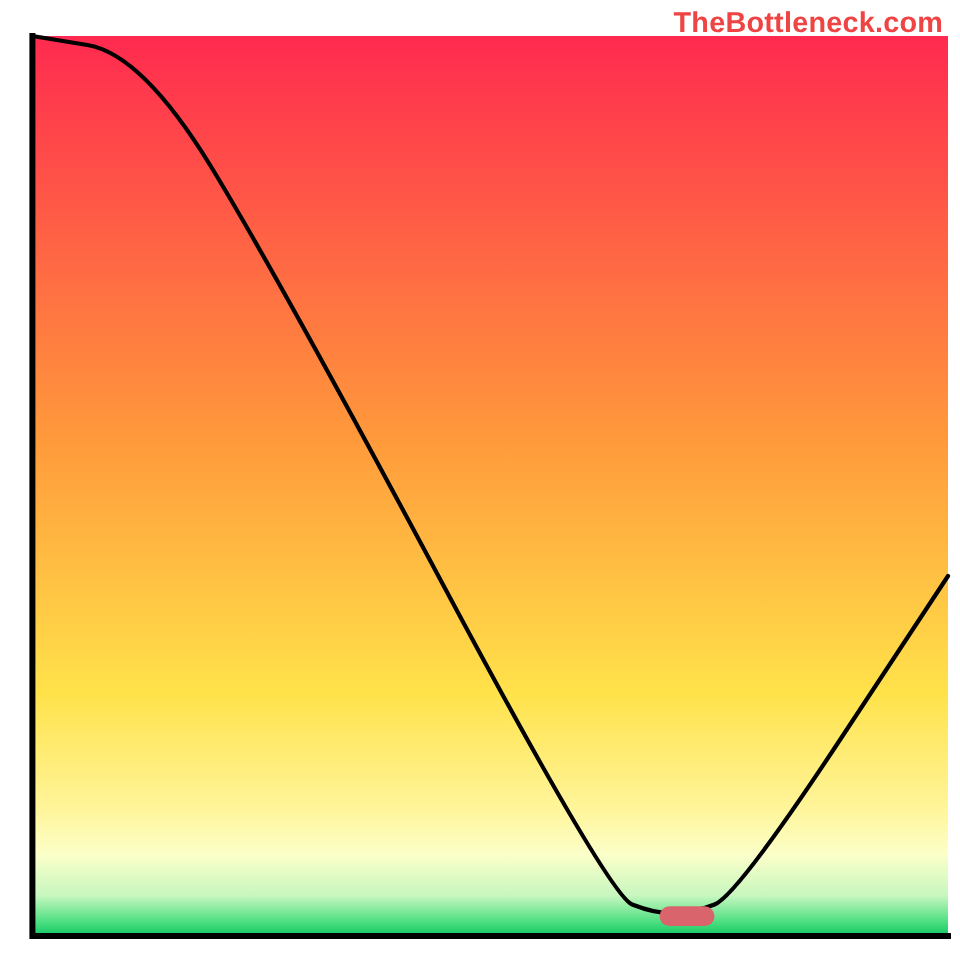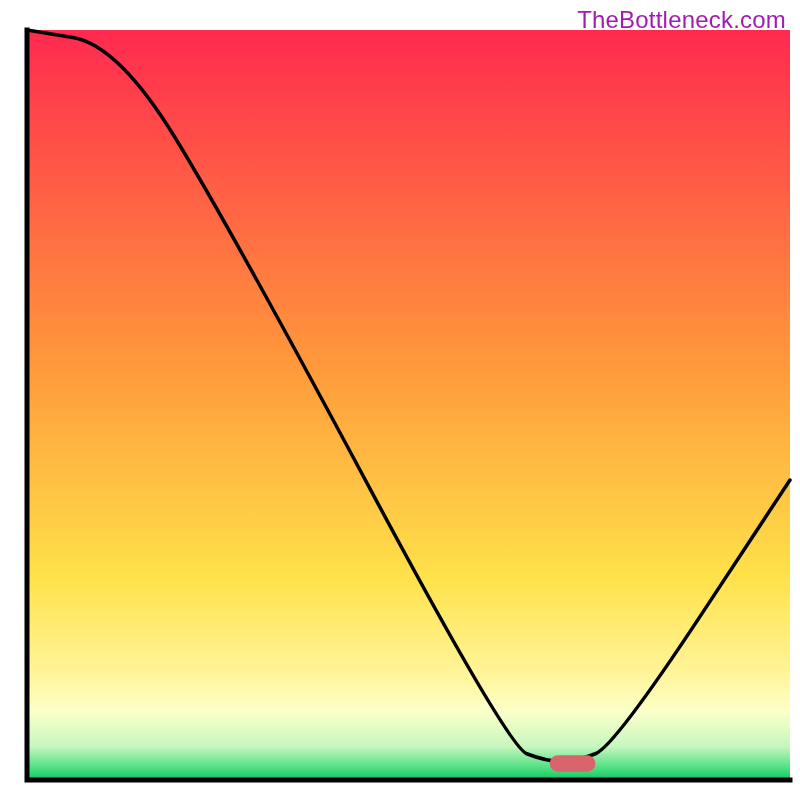--- a/index.html
+++ b/index.html
@@ -14,22 +14,22 @@
   .container {
     position: relative;
     width: 800px;
     height: 800px;
   }
   .watermark {
     position: absolute;
     top: 6px;
     right: 14px;
     font-size: 24px;
-    font-weight: 400;
-    color: #a21caf;
+    font-weight: 700;
+    color: #ef4444;
     letter-spacing: 0.2px;
     z-index: 20;
     user-select: none;
   }
   svg.plot {
     position: absolute;
     inset: 0;
     width: 800px;
     height: 800px;
   }

